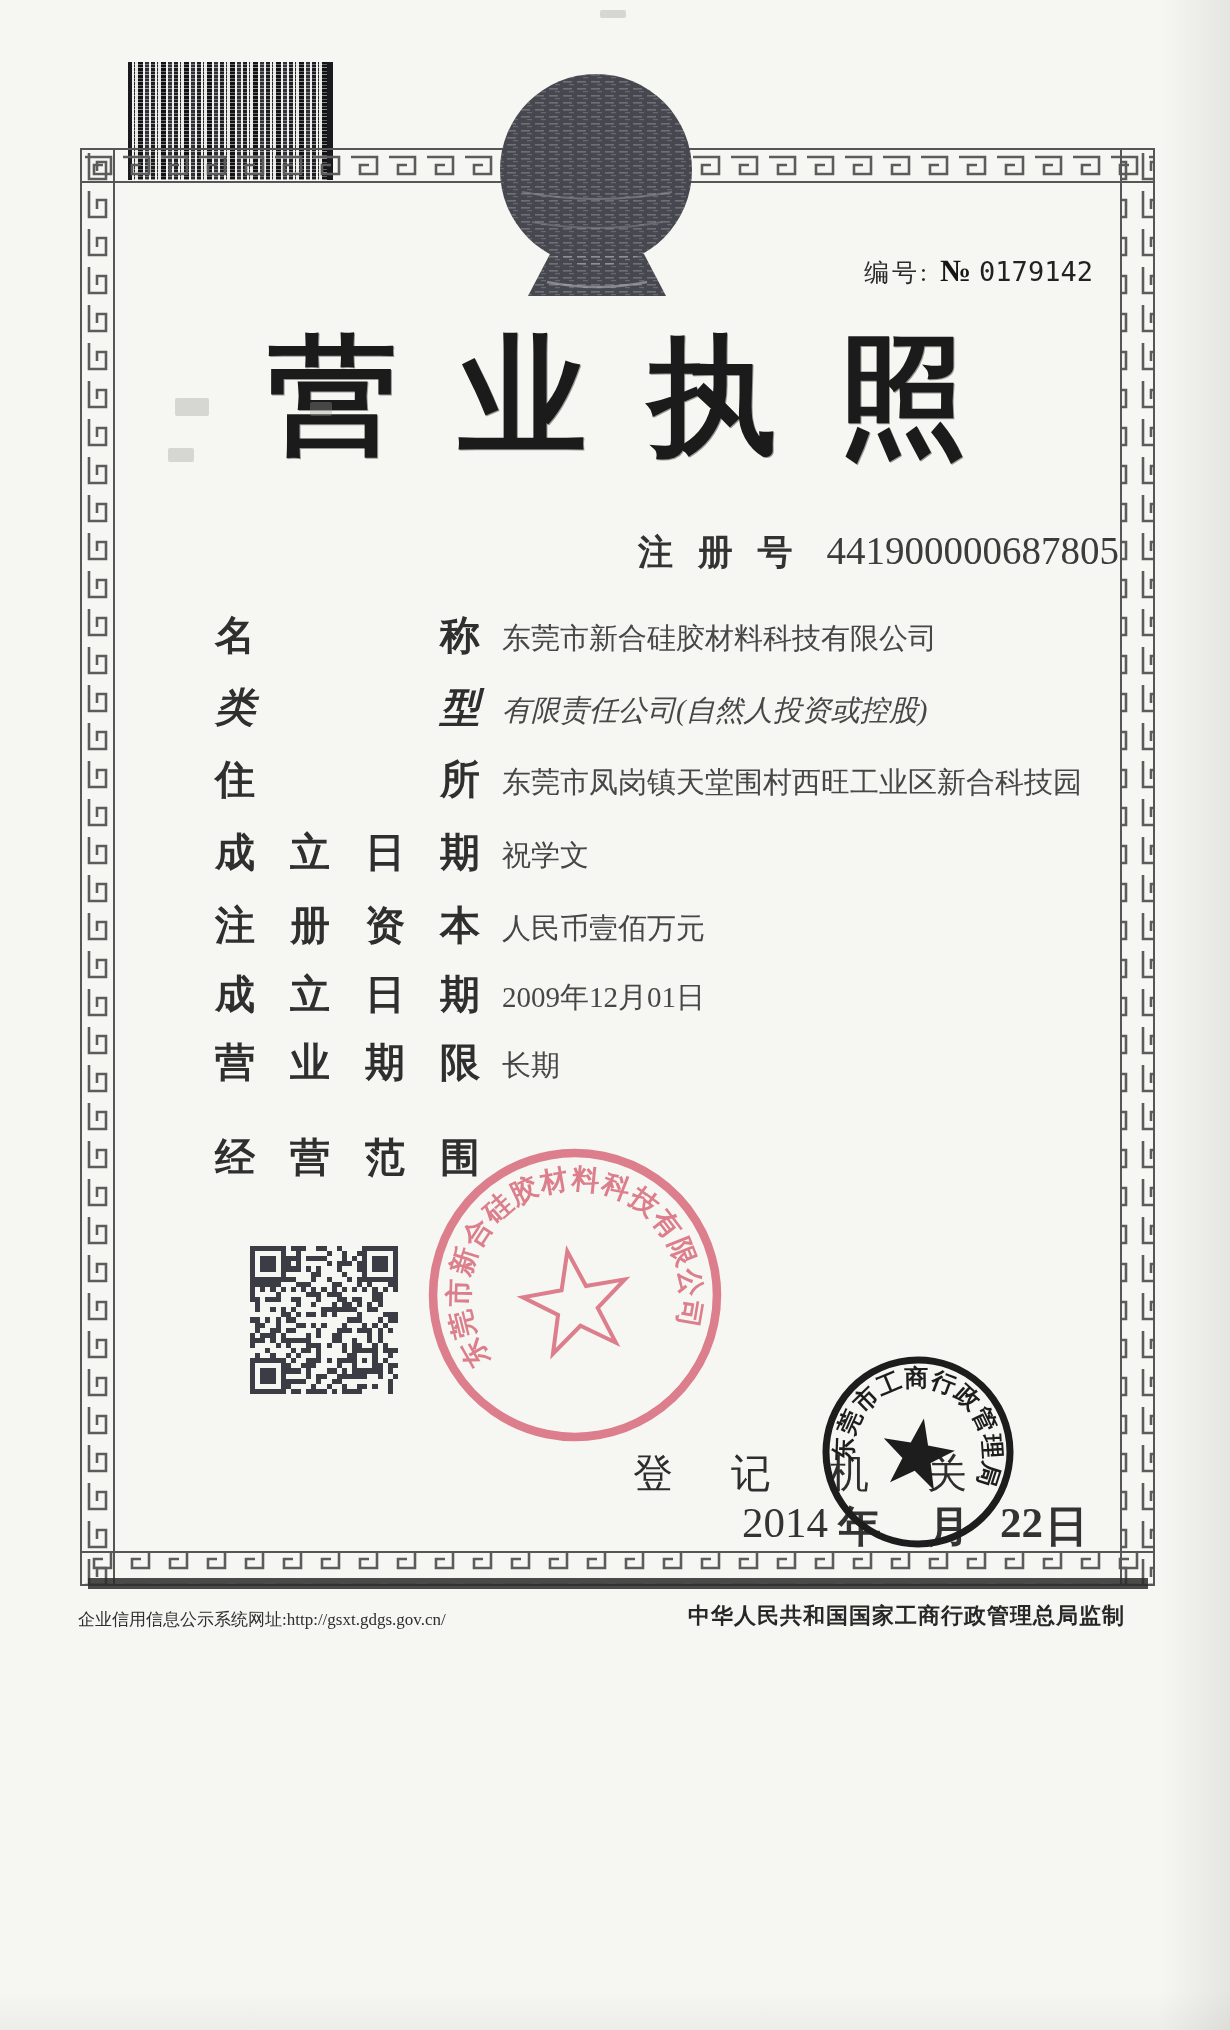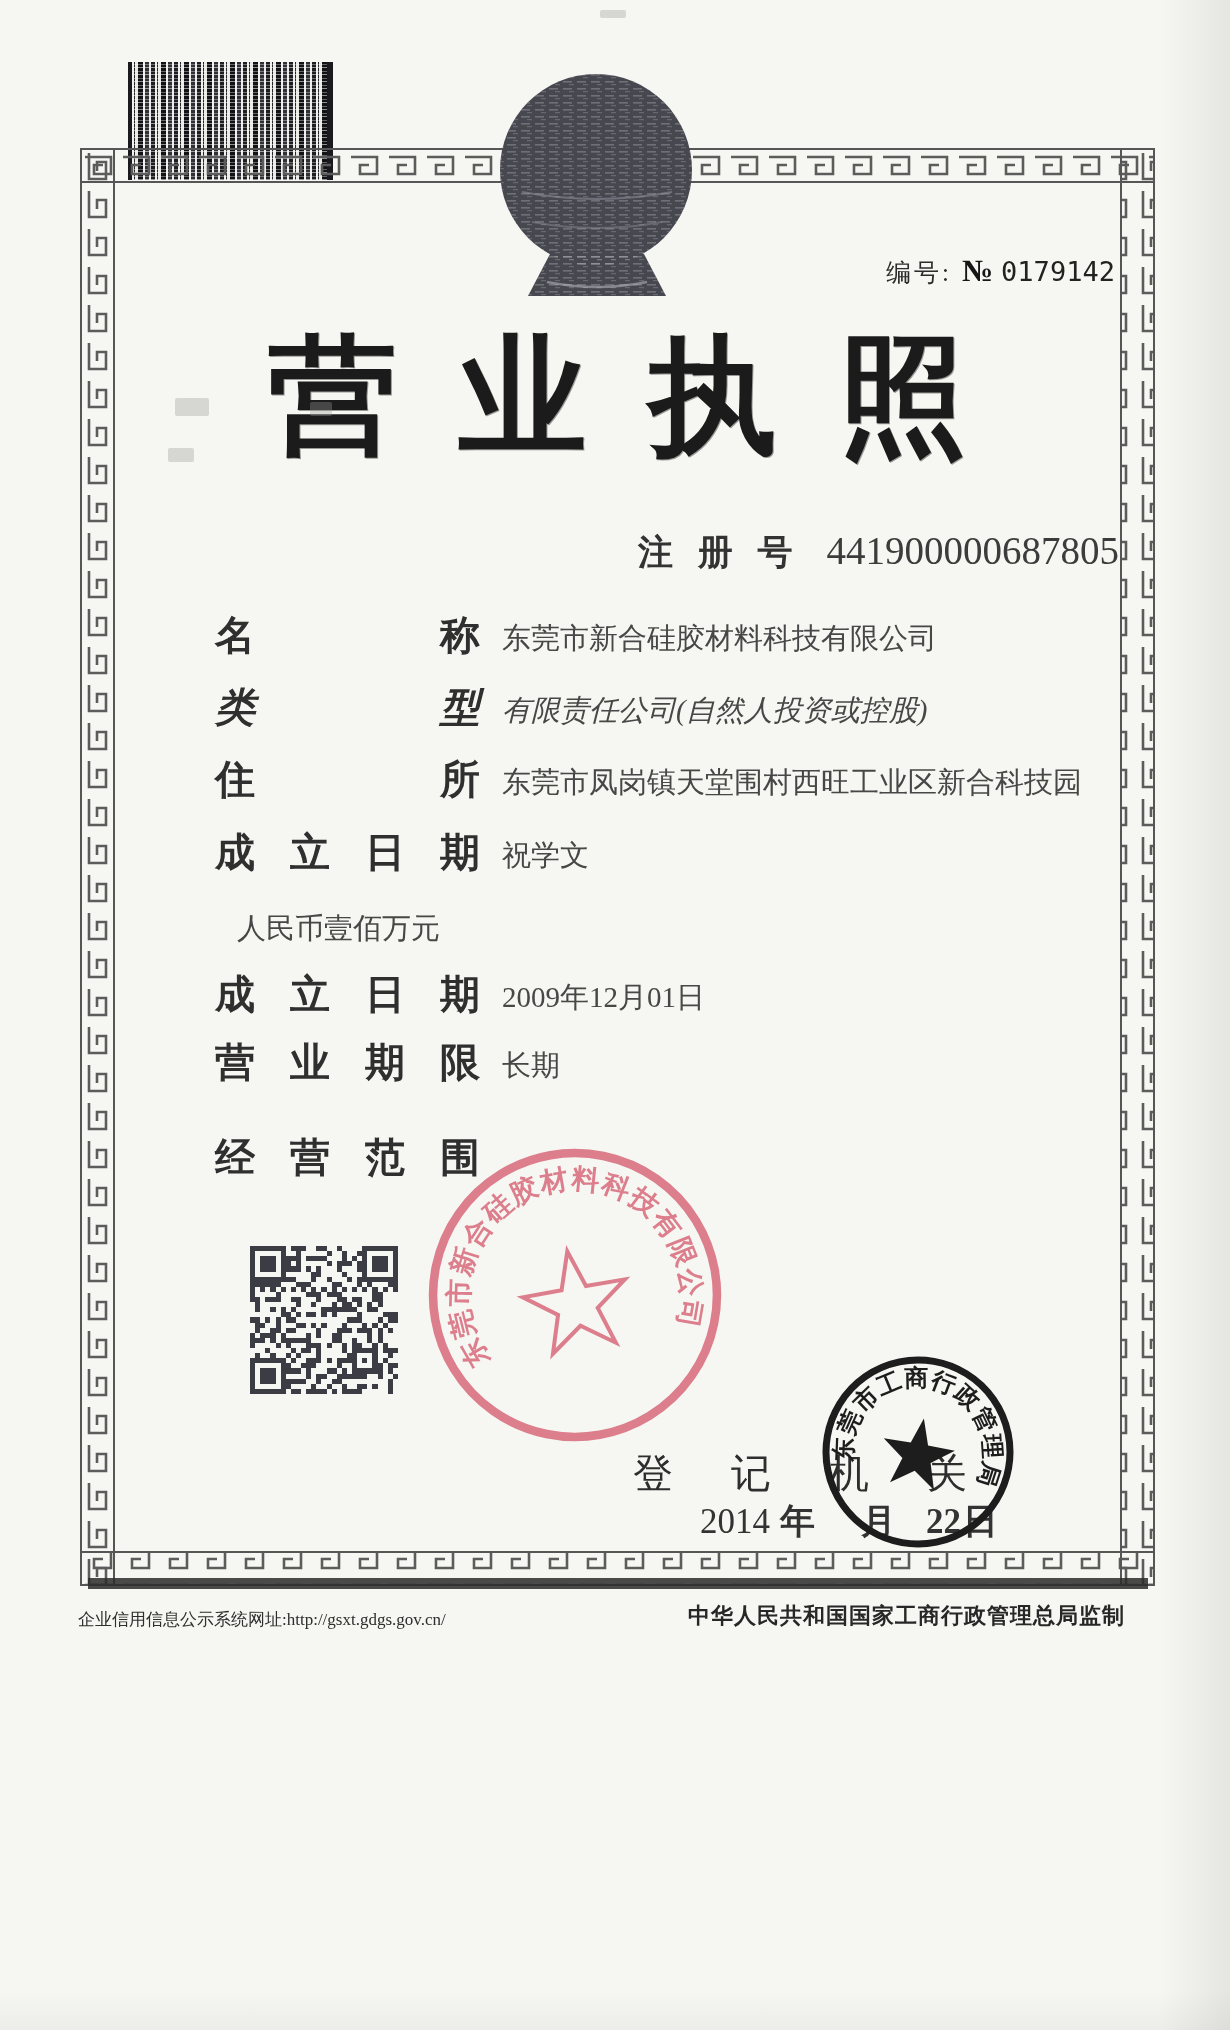--- a/index.html
+++ b/index.html
@@ -17,21 +17,21 @@
       repeating-linear-gradient(90deg,#1e1e22 0 4px,#efefec 4px 6px,#26262b 6px 7px,#e9e9e6 7px 10px,#121216 10px 15px,#f0f0ed 15px 17px,#303036 17px 21px,#ececea 21px 23px);
     box-shadow:inset 4px 0 0 #1a1a1e, inset -6px 0 0 #1a1a1e;}
 
   
   .emblem{position:absolute;left:492px;top:72px;width:212px;height:226px;z-index:3;}
 
   
   .frame{position:absolute;left:80px;top:148px;z-index:1;}
 
   
-  .serial{position:absolute;left:886px;top:253px;z-index:2;white-space:nowrap;}
+  .serial{position:absolute;left:864px;top:253px;z-index:2;white-space:nowrap;}
   .serial .lab{font-size:25px;letter-spacing:3px;color:#2b2b2b;}
   .serial .nosign{font-size:31px;font-weight:900;margin:0 8px 0 10px;color:#161616;}
   .serial .num{font-size:27px;font-family:"DejaVu Sans Mono","Liberation Mono",monospace;color:#222;}
 
   
   .title{position:absolute;left:80px;top:326px;width:1075px;display:flex;justify-content:center;gap:62px;z-index:2;}
   .title span{font-family:"Liberation Sans","DejaVu Sans",sans-serif;font-weight:900;
       font-size:128px;line-height:1.1;color:#1b1b1b;text-shadow:1px 1px 0 rgba(40,40,40,.45);}
 
   
@@ -58,22 +58,22 @@
 
   
   .seal-red{position:absolute;left:424px;top:1144px;width:302px;height:302px;
       transform:rotate(-10deg);opacity:.88;z-index:4;}
   .seal-black{position:absolute;left:818px;top:1352px;width:200px;height:200px;
       transform:rotate(10deg);z-index:4;}
 
   
   .registrar{position:absolute;left:633px;top:1446px;font-size:40px;font-weight:400;
       letter-spacing:24px;color:#2e2e2e;z-index:2;white-space:nowrap;}
-  .dateline{position:absolute;left:700px;top:1498px;z-index:2;font-size:35px;color:#333;
-      display:flex;align-items:center;white-space:nowrap;}
+  .dateline{position:absolute;left:742px;top:1498px;z-index:2;font-size:43px;color:#333;
+      display:flex;align-items:flex-start;white-space:nowrap;}
   .dateline .dy{font-family:"Liberation Serif",serif;}
   .dateline .du{font-weight:700;margin-left:10px;}
   .dateline .dm{margin-left:46px;font-weight:700;}
   .dateline .dd{margin-left:30px;font-weight:700;}
   .dateline .ddu{font-weight:700;margin-left:2px;}
 
   .bottom-bar{position:absolute;left:88px;top:1578px;width:1060px;height:11px;
       background:#2c2c2c;opacity:.85;z-index:2;}
 
   
@@ -156,20 +156,21 @@
     </div>
     <div class="frow r2">
       <div class="flabel">住所</div>
       <div class="fvalue">东莞市凤岗镇天堂围村西旺工业区新合科技园</div>
     </div>
     <div class="frow r3">
       <div class="flabel">成立日期</div>
       <div class="fvalue">祝学文</div>
     </div>
     <div class="frow r4">
+      <div class="flabel">注册资本</div>
       <div class="fvalue">人民币壹佰万元</div>
     </div>
     <div class="frow r5">
       <div class="flabel">成立日期</div>
       <div class="fvalue">2009年12月01日</div>
     </div>
     <div class="frow r6">
       <div class="flabel">营业期限</div>
       <div class="fvalue">长期</div>
     </div>

